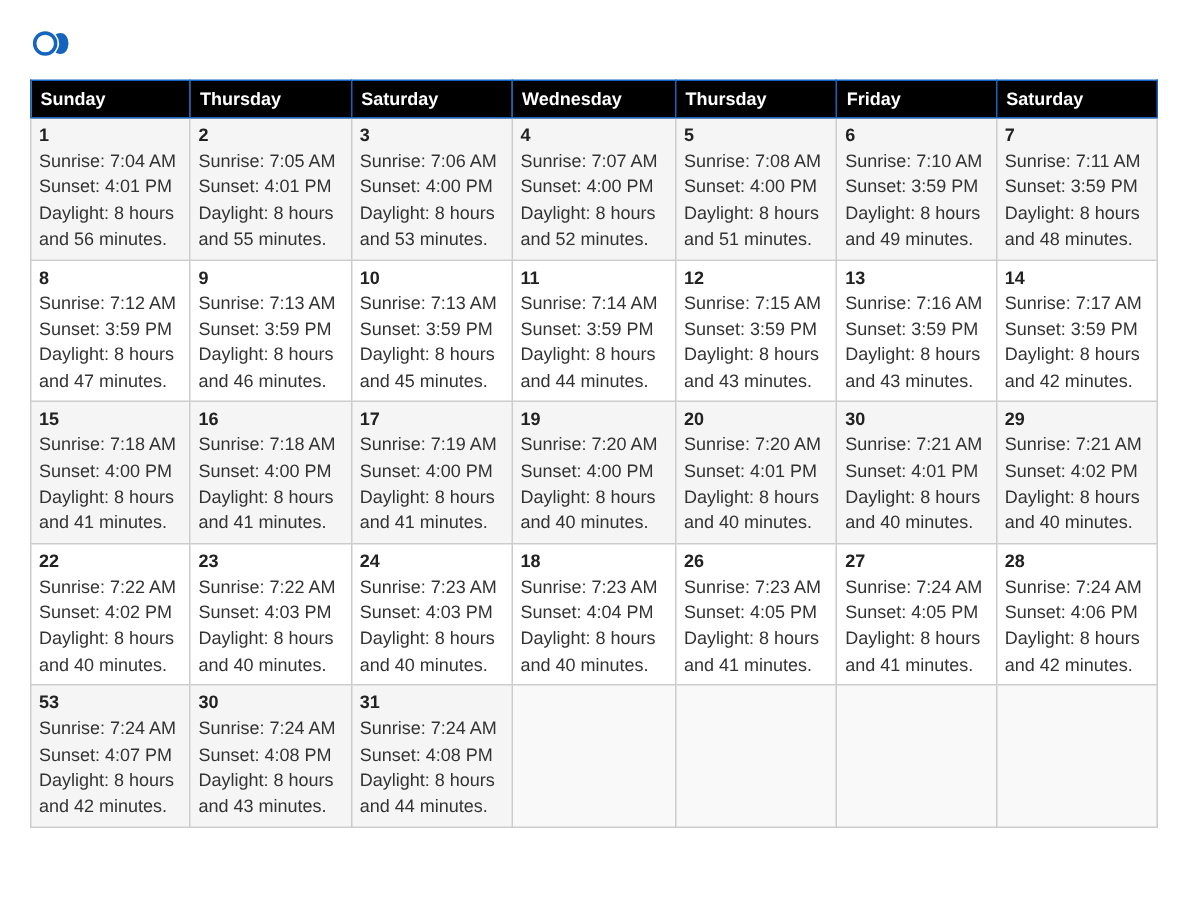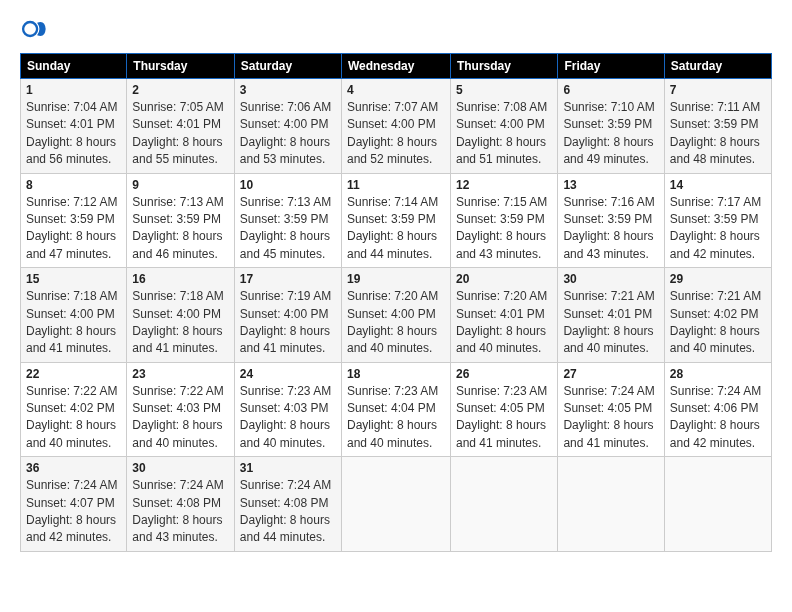--- a/index.html
+++ b/index.html
@@ -248,21 +248,21 @@
             <span class="day-num">27</span>
             <div class="day-detail">Sunrise: 7:24 AM<br>Sunset: 4:05 PM<br>Daylight: 8 hours<br>and 41 minutes.</div>
           </td>
           <td>
             <span class="day-num">28</span>
             <div class="day-detail">Sunrise: 7:24 AM<br>Sunset: 4:06 PM<br>Daylight: 8 hours<br>and 42 minutes.</div>
           </td>
         </tr>
         <tr class="last-row">
           <td>
-            <span class="day-num">36</span>
+            <span class="day-num">53</span>
             <div class="day-detail">Sunrise: 7:24 AM<br>Sunset: 4:07 PM<br>Daylight: 8 hours<br>and 42 minutes.</div>
           </td>
           <td>
             <span class="day-num">30</span>
             <div class="day-detail">Sunrise: 7:24 AM<br>Sunset: 4:08 PM<br>Daylight: 8 hours<br>and 43 minutes.</div>
           </td>
           <td>
             <span class="day-num">31</span>
             <div class="day-detail">Sunrise: 7:24 AM<br>Sunset: 4:08 PM<br>Daylight: 8 hours<br>and 44 minutes.</div>
           </td>

